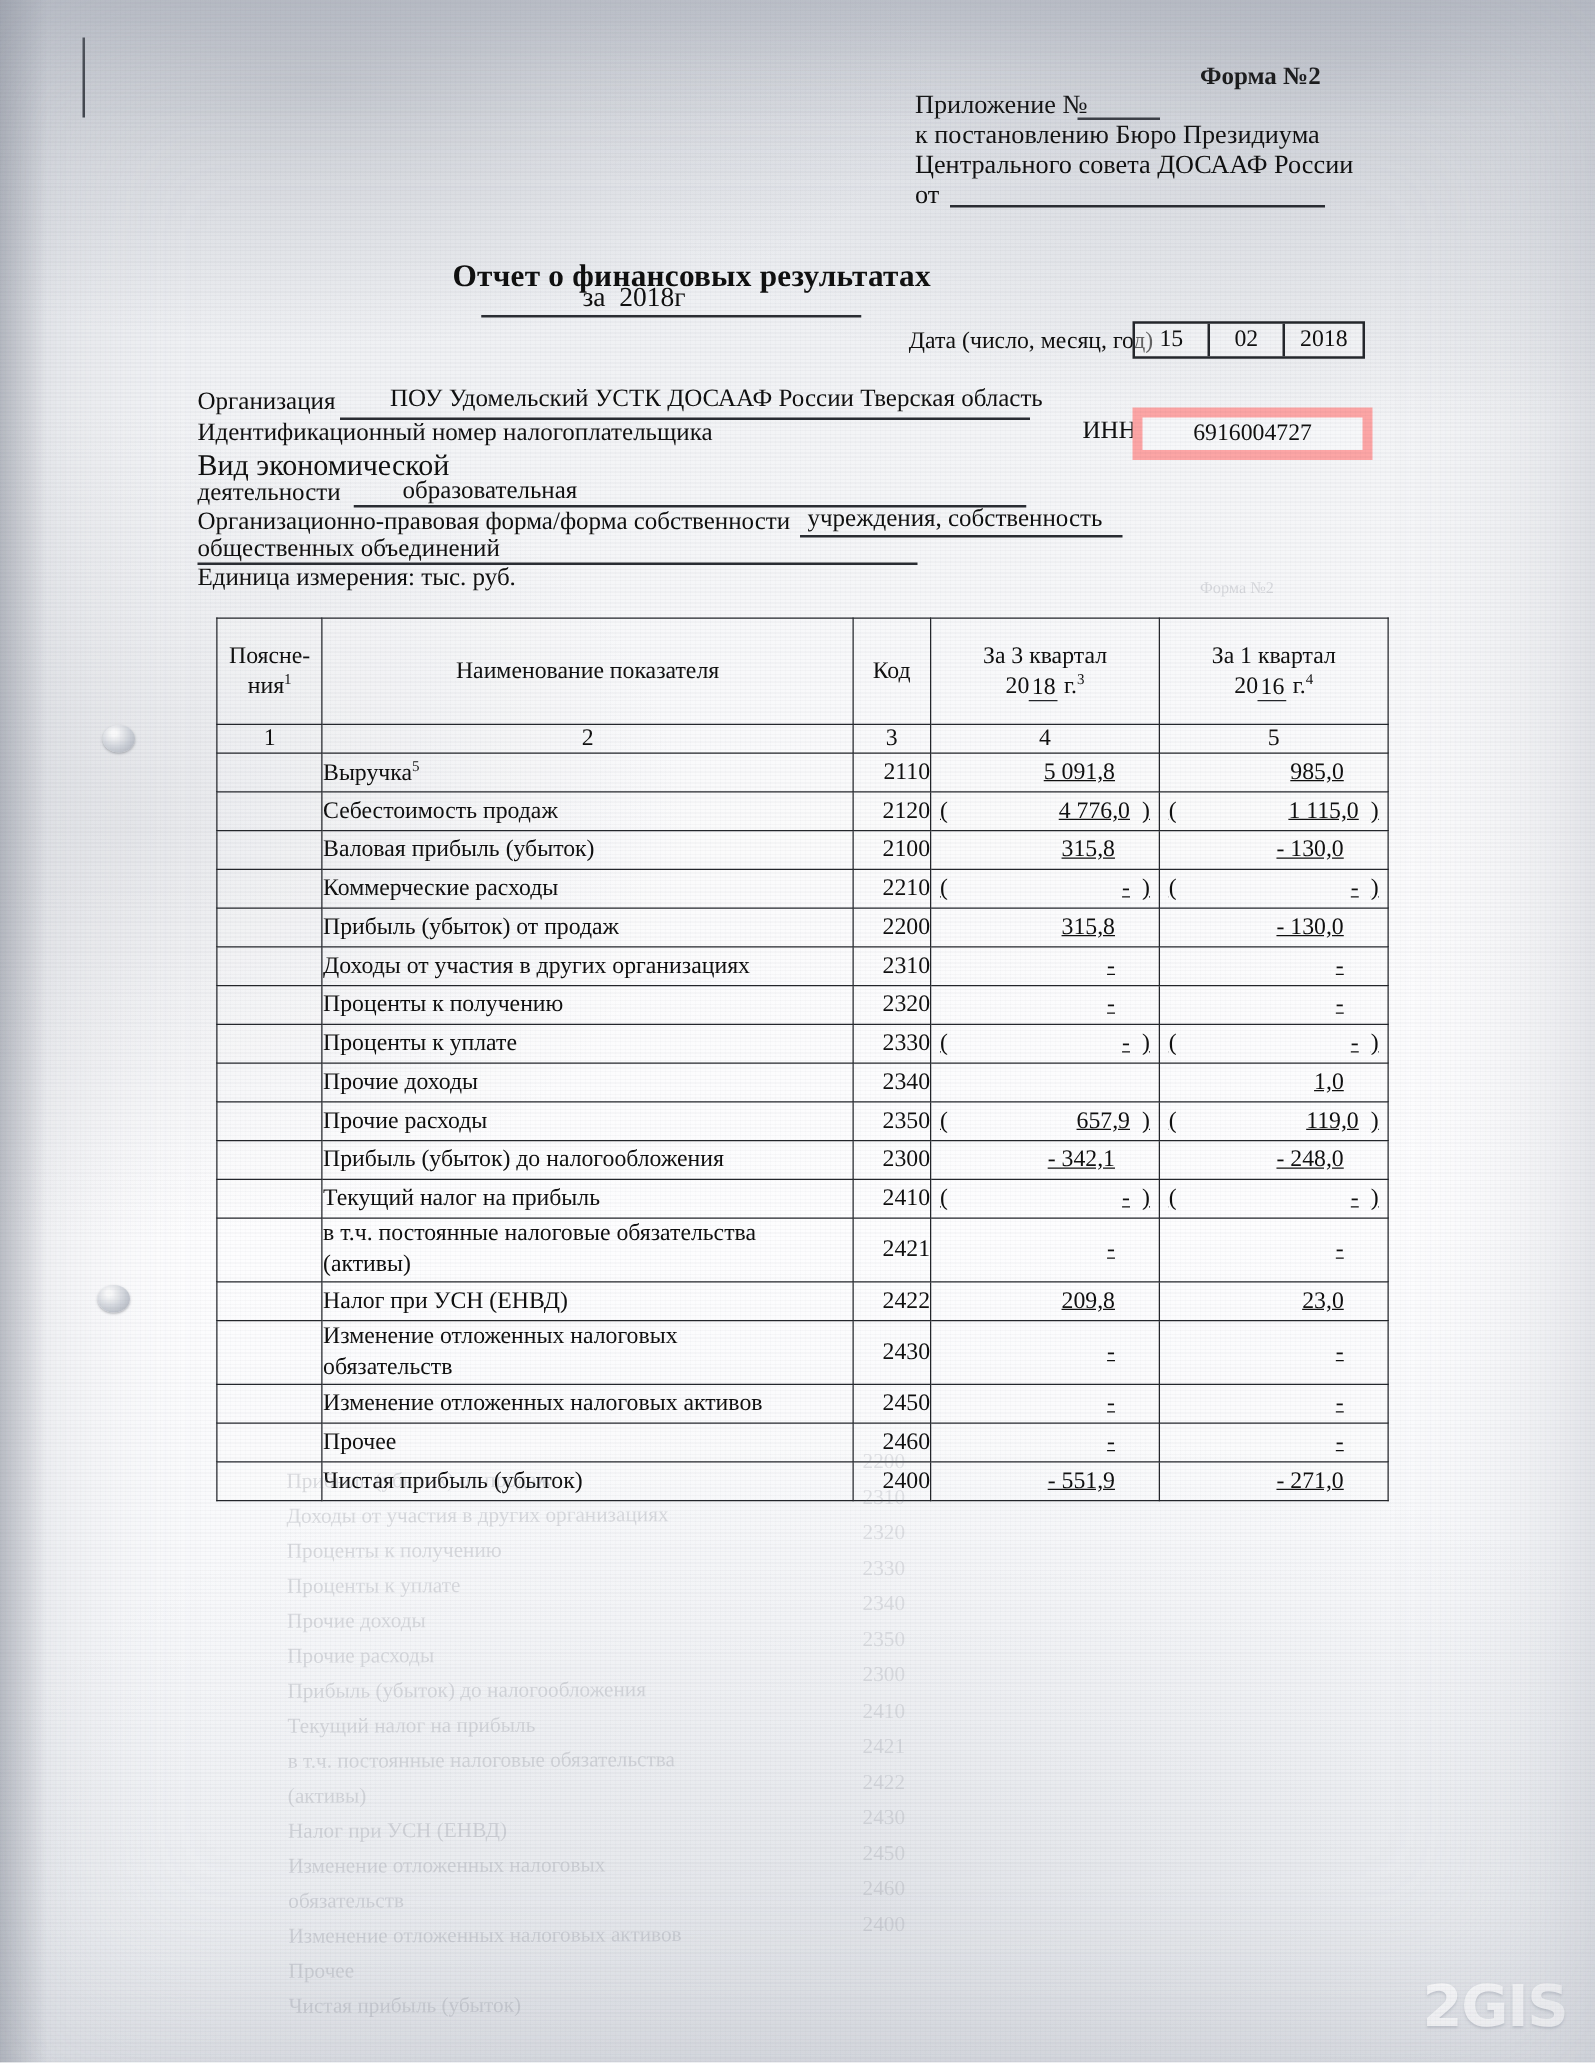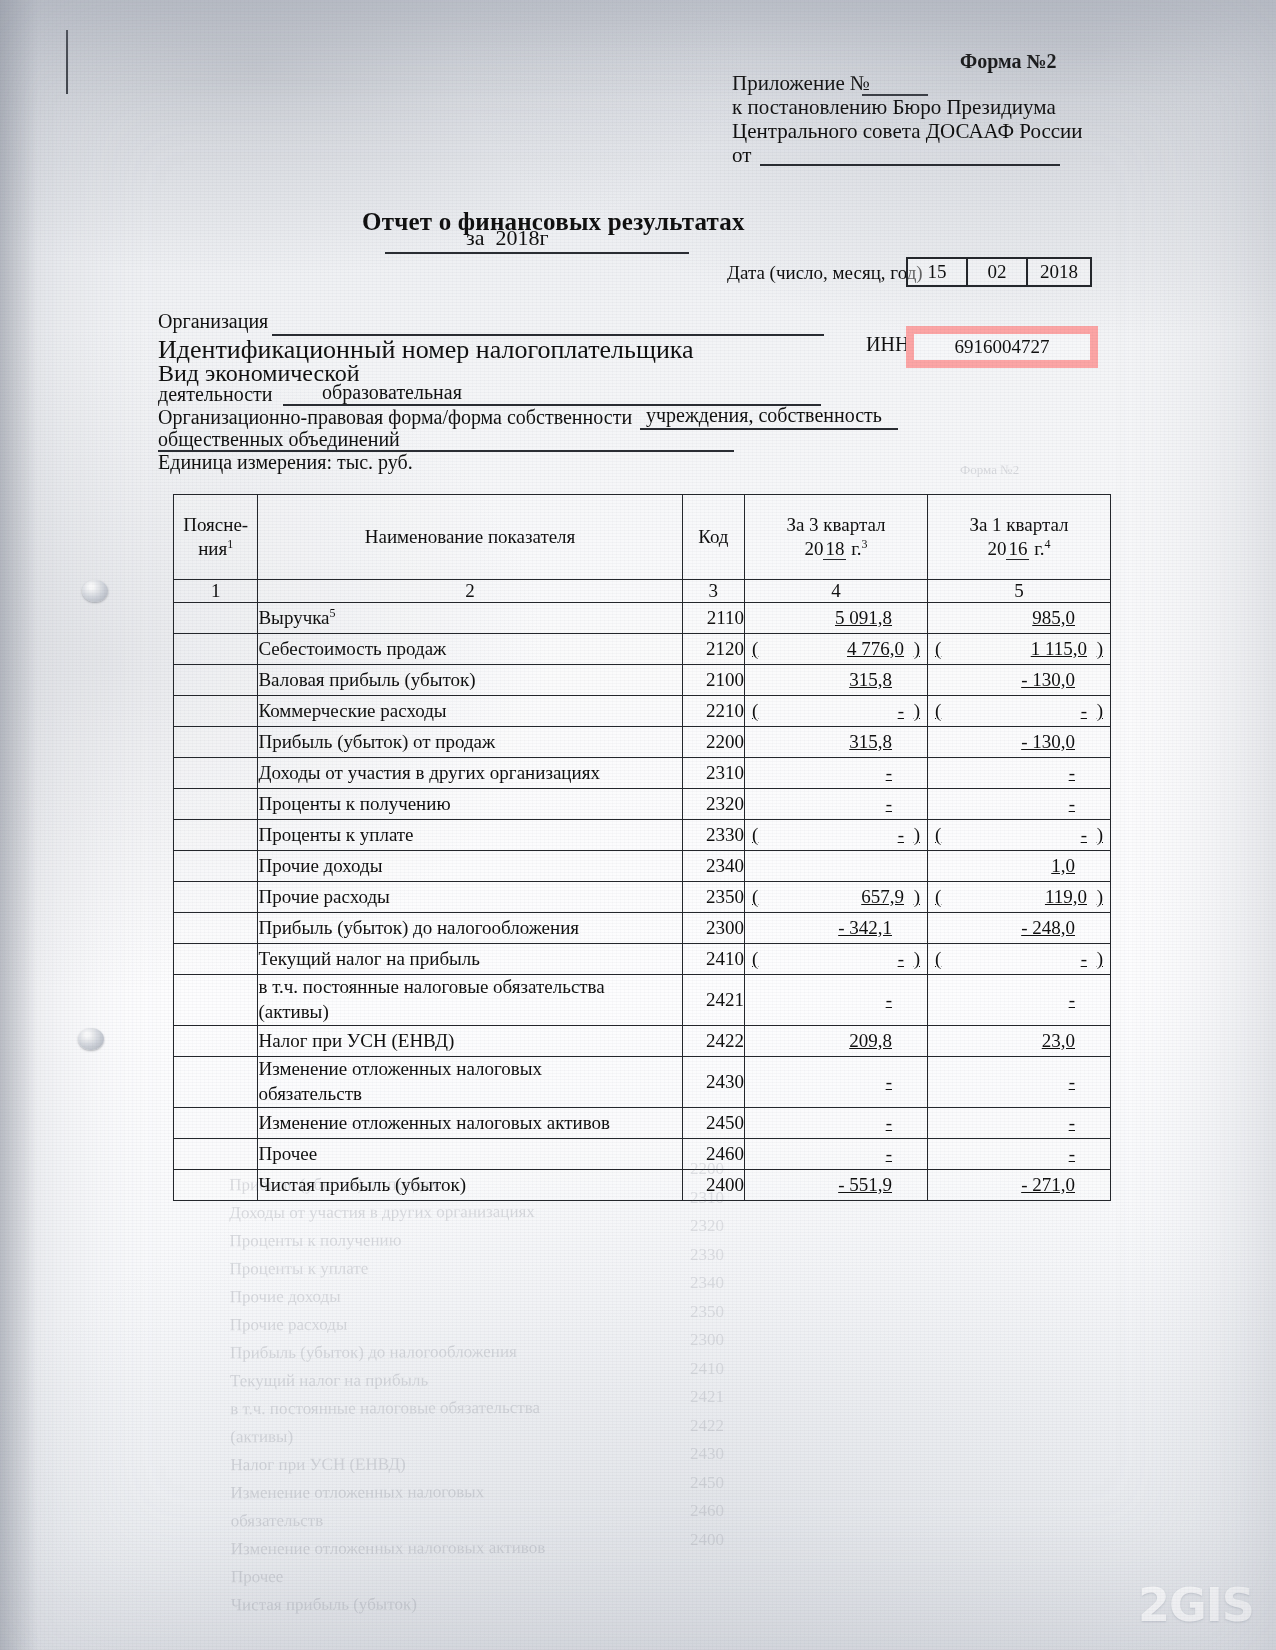--- a/index.html
+++ b/index.html
@@ -144,23 +144,24 @@
   <div class="rule" style="left:385px;top:252px;width:304px;"></div>
 
   <div class="t" style="left:727px;top:262px;font-size:19px;">Дата (число, месяц, год)</div>
   <div class="boxrow" style="left:906px;top:257px;">
     <div class="boxcell">15</div>
     <div class="boxcell">02</div>
     <div class="boxcell">2018</div>
   </div>
 
   <div class="t" style="left:158px;top:310px;font-size:20px;">Организация</div>
+  <div class="t" style="left:312px;top:308px;font-size:20px;">ПОУ Удомельский УСТК ДОСААФ России Тверская область</div>
   <div class="rule" style="left:272px;top:334px;width:552px;"></div>
 
-  <div class="t" style="left:158px;top:335px;font-size:26px;">Идентификационный номер налогоплательщика</div>
+  <div class="t" style="left:158px;top:335px;font-size:20px;">Идентификационный номер налогоплательщика</div>
   <div class="t" style="left:866px;top:333px;font-size:20px;">ИНН</div>
   <div class="innbox" style="left:906px;top:326px;">6916004727</div>
 
   <div class="t" style="left:158px;top:360px;font-size:24px;text-align:right;">Вид экономической</div>
   <div class="t" style="left:158px;top:383px;font-size:20px;">деятельности</div>
   <div class="t" style="left:322px;top:381px;font-size:20px;">образовательная</div>
   <div class="rule" style="left:283px;top:404px;width:538px;"></div>
 
   <div class="t" style="left:158px;top:406px;font-size:20px;">Организационно-правовая форма/форма собственности</div>
   <div class="t" style="left:646px;top:404px;font-size:20px;">учреждения, собственность</div>

